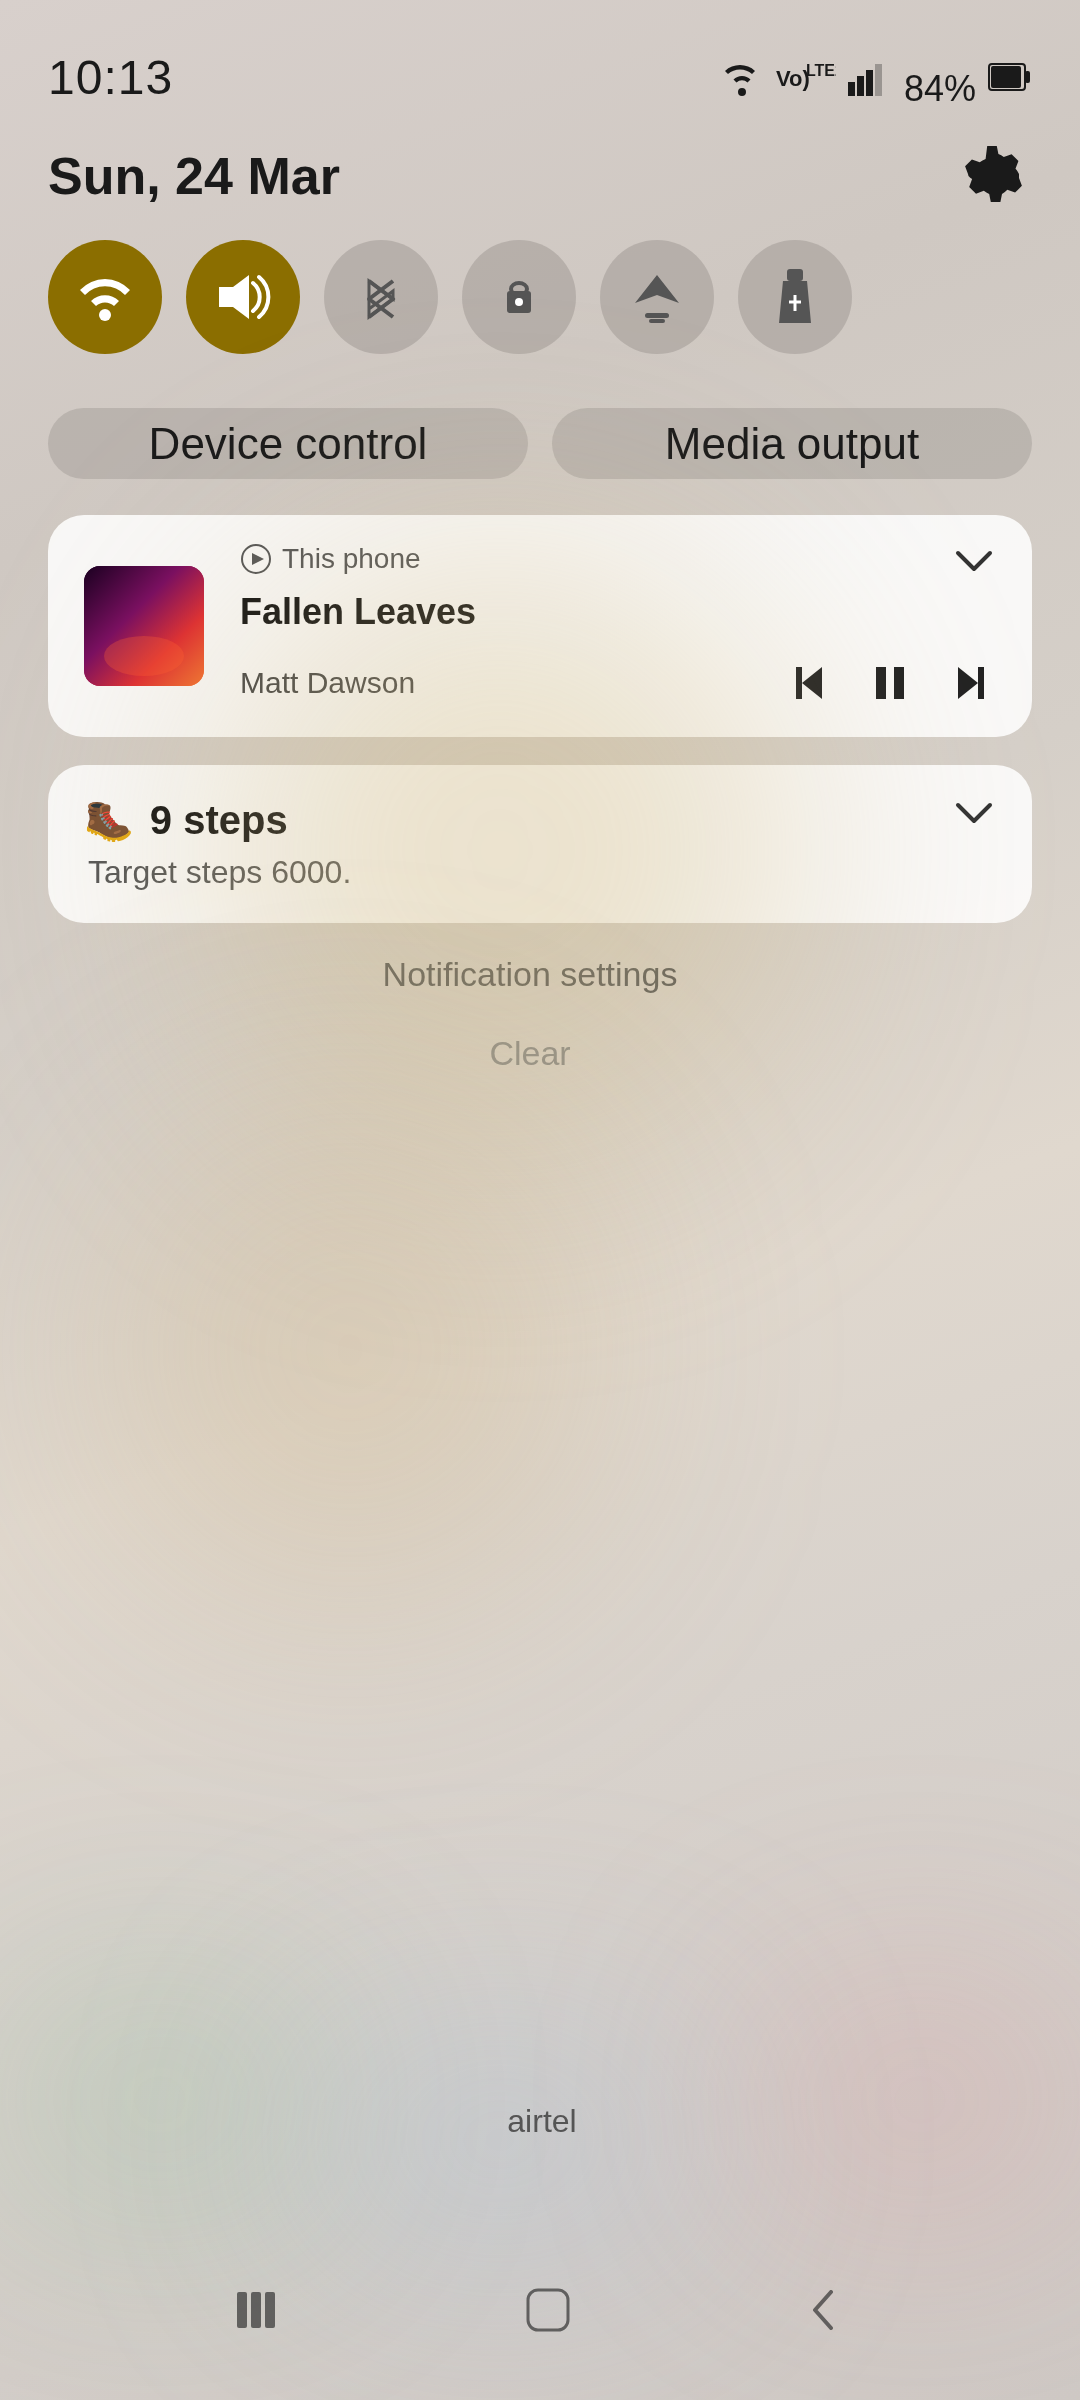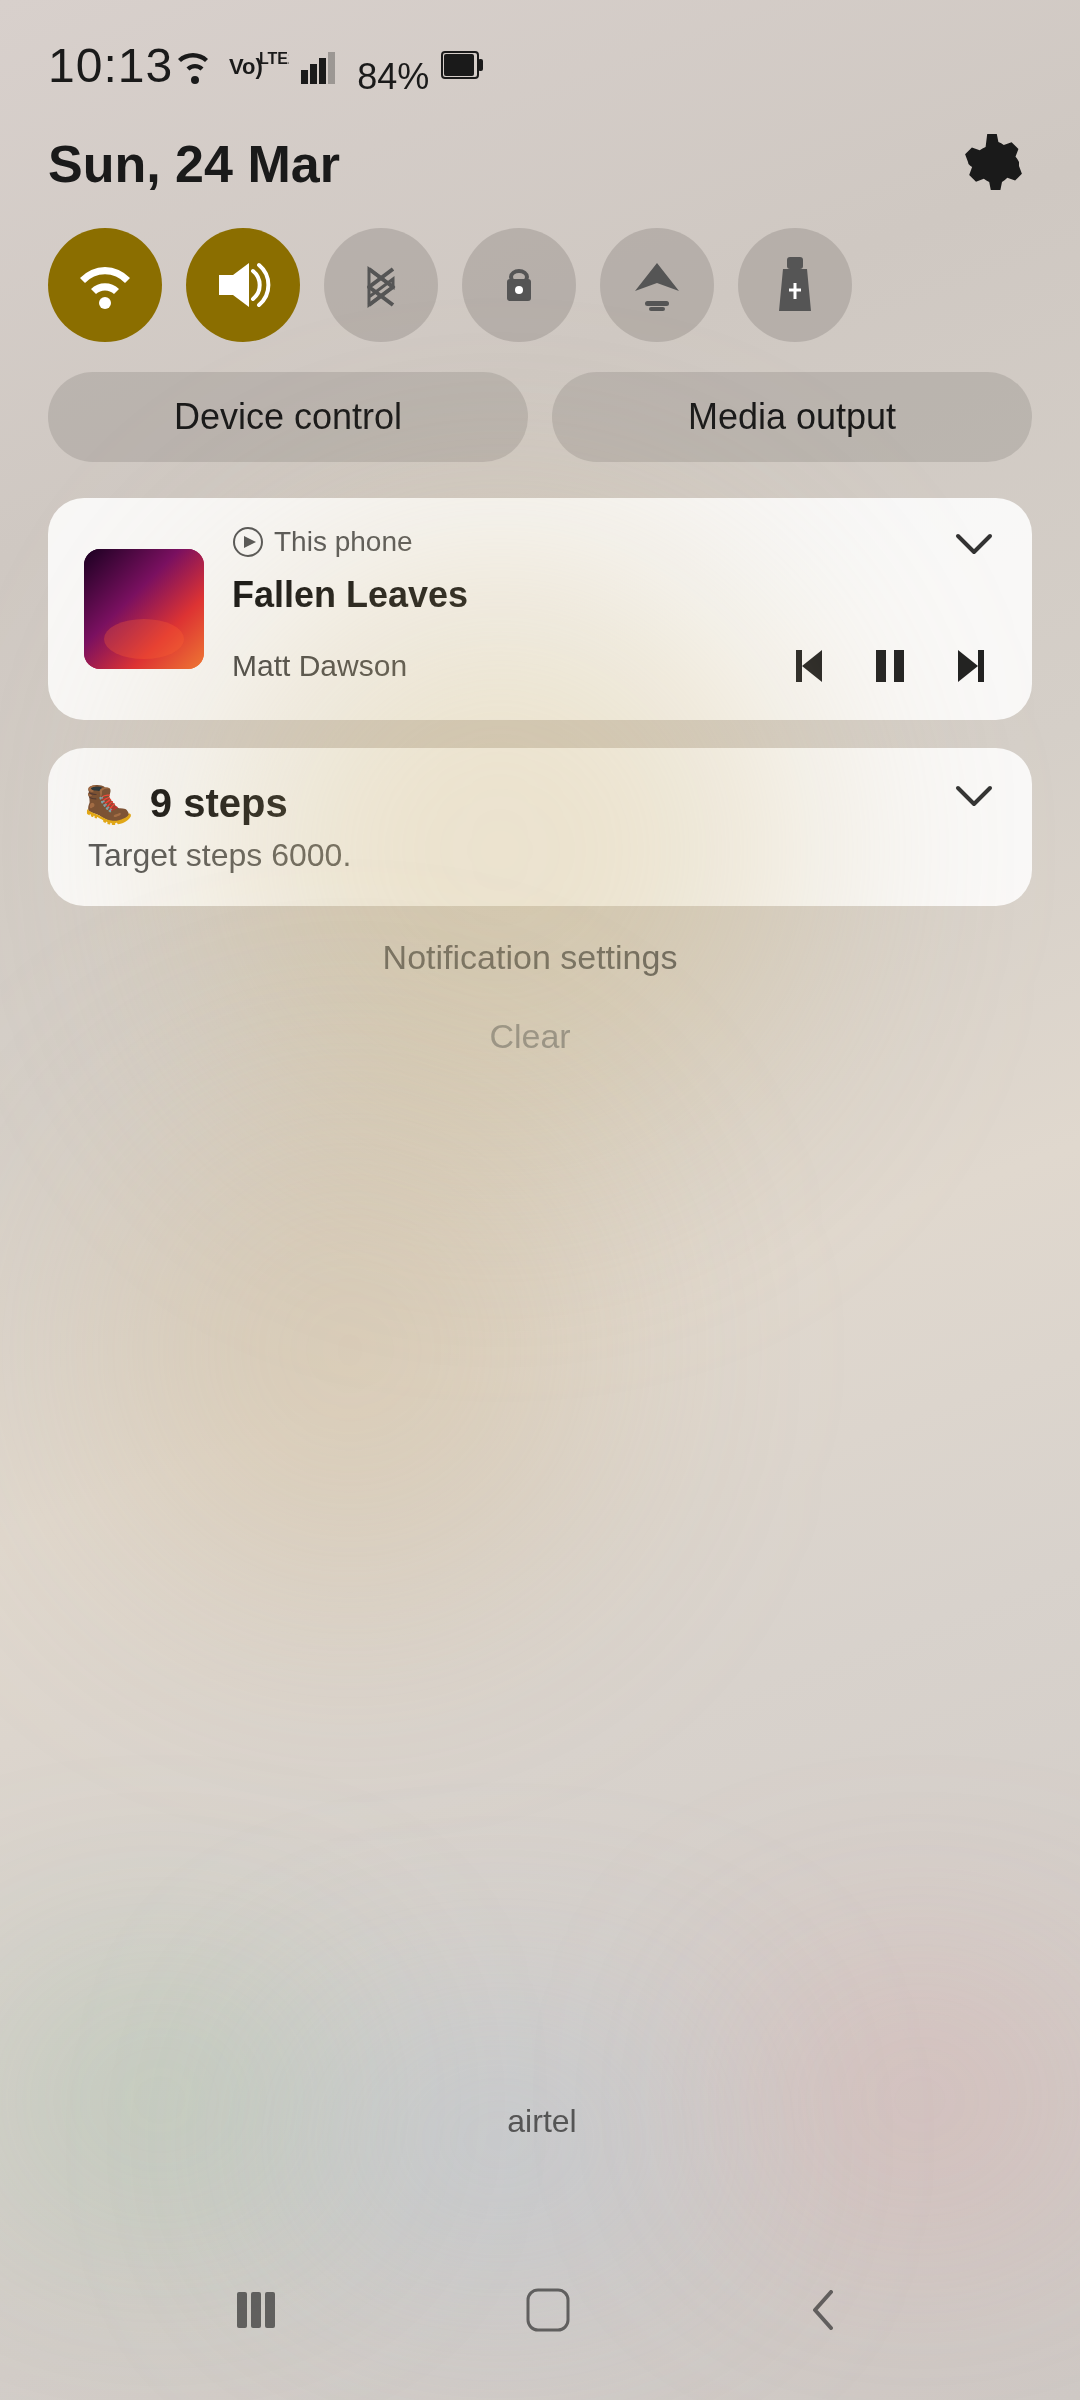--- a/index.html
+++ b/index.html
@@ -46,23 +46,23 @@
     .bg-glow-bottom-right {
       width: 320px; height: 200px;
       background: rgba(220, 130, 140, 0.3);
       bottom: 200px; right: 0px;
       border-radius: 50%;
     }
 
     
     .status-bar {
       display: flex;
-      justify-content: flex-start;
-      align-items: center;
-      padding: 32px 48px 16px 48px;
+      justify-content: space-between;
+      align-items: center;
+      padding: 44px 48px 16px 48px;
     }
     .status-time {
       font-size: 48px;
       font-weight: 400;
       color: #1a1a1a;
       letter-spacing: 1px;
     }
     .status-icons {
       display: flex;
       align-items: center;
@@ -114,39 +114,40 @@
     .toggle-inactive { background: rgba(150,145,140,0.45); }
 
     
     .action-row {
       display: flex;
       gap: 24px;
       padding: 0 48px 36px 48px;
     }
     .action-btn {
       flex: 1;
-      height: 90px;
+      height: 71px;
       border-radius: 50px;
       background: rgba(150,145,140,0.38);
       display: flex; align-items: center; justify-content: center;
       cursor: pointer;
-      font-size: 36px;
+      font-size: 44px;
       font-weight: 500;
       color: #1a1a1a;
+      margin-top: 24px;
     }
 
     
     .media-card {
       margin: 0 48px 28px 48px;
       background: rgba(255,255,255,0.85);
       border-radius: 36px;
       padding: 28px 36px;
       display: flex;
       align-items: center;
-      gap: 28px;
+      gap: 36px;
     }
     .media-thumbnail {
       width: 120px; height: 120px;
       border-radius: 16px;
       background: linear-gradient(135deg, #2a0030 0%, #8b1a6b 40%, #ff4444 70%, #ff8844 100%);
       flex-shrink: 0;
       overflow: hidden;
       position: relative;
     }
     .media-source {

